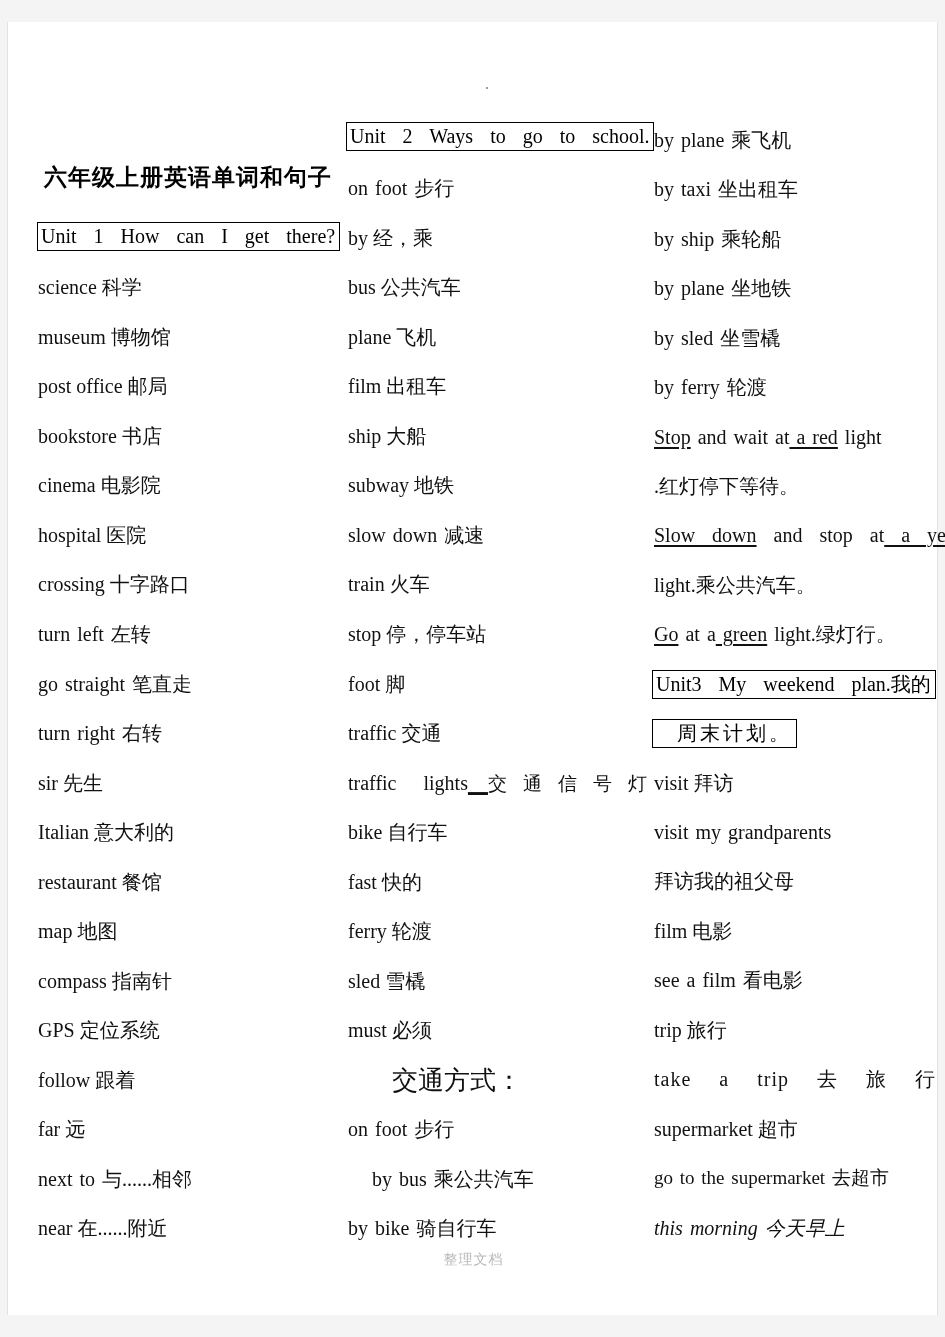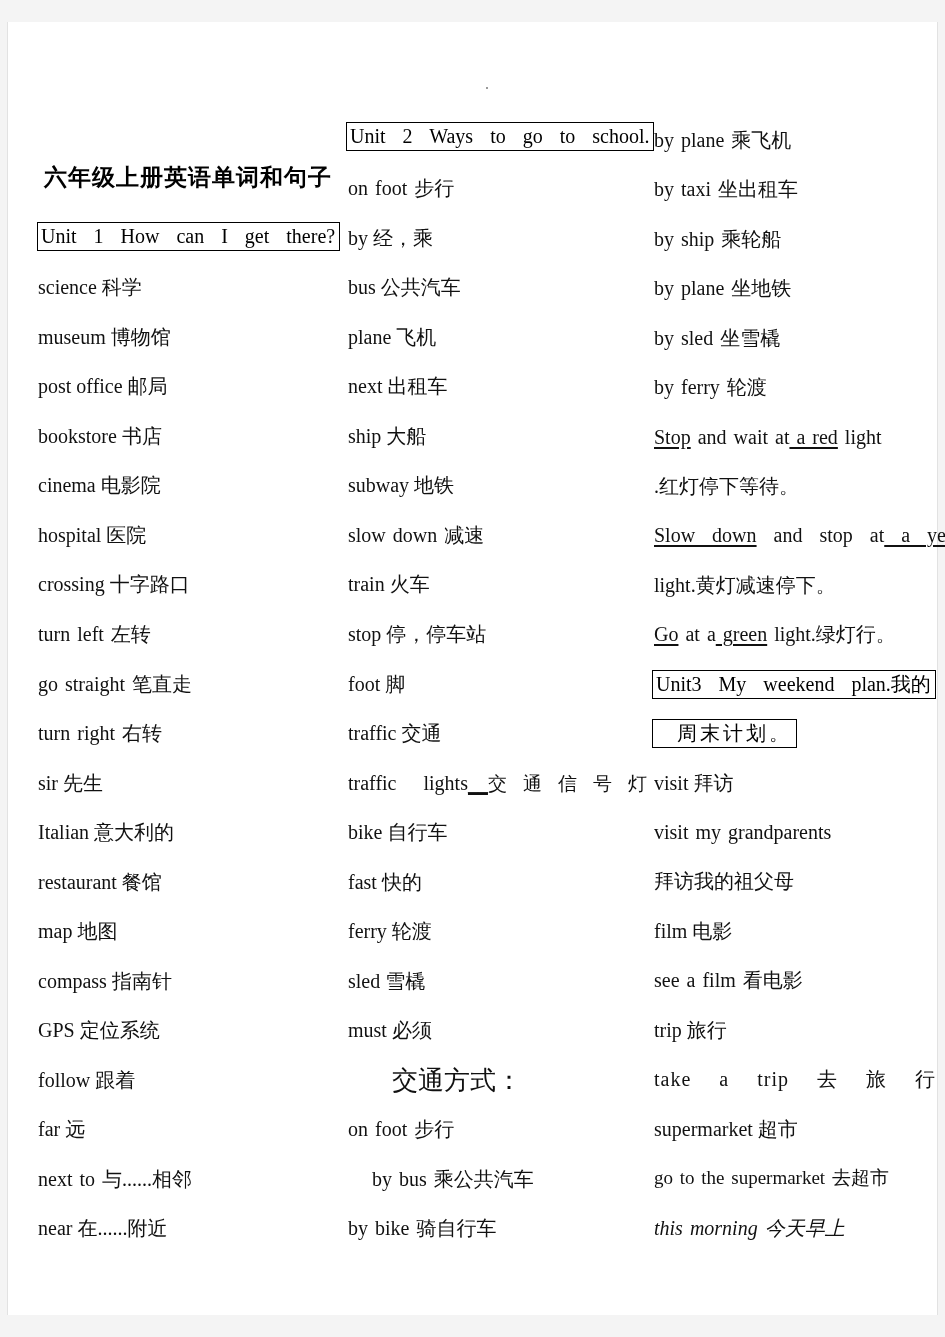--- a/index.html
+++ b/index.html
@@ -149,21 +149,21 @@
     <div class="col col-mid">
 
       <div class="at" style="top:100px;left:12px;">
         <span class="boxed spread-2">Unit 2    Ways to go to school.</span>
       </div>
 
       <div class="line at spread-4" style="top:156px;left:14px;">on foot 步行</div>
       <div class="line at" style="top:206px;left:14px;">by  经，乘</div>
       <div class="line at" style="top:255px;left:14px;">bus 公共汽车</div>
       <div class="line at" style="top:305px;left:14px;">plane 飞机</div>
-      <div class="line at" style="top:354px;left:14px;">next 出租车</div>
+      <div class="line at" style="top:354px;left:14px;">film 出租车</div>
       <div class="line at" style="top:404px;left:14px;text-align:center;">ship 大船</div>
       <div class="line at" style="top:453px;left:14px;">subway 地铁</div>
       <div class="line at spread-4" style="top:503px;left:14px;">slow down 减速</div>
       <div class="line at" style="top:552px;left:14px;">train 火车</div>
       <div class="line at" style="top:602px;left:14px;">stop 停，停车站</div>
       <div class="line at" style="top:652px;left:14px;">foot 脚</div>
       <div class="line at" style="top:701px;left:14px;">traffic 交通</div>
 
       <div class="line at" style="top:751px;left:14px;">
         <span class="spread-3">traffic    lights</span><span class="u">__</span><span class="cjk cjk-sp">交 通 信 号 灯</span>
@@ -190,21 +190,21 @@
       <div class="line at spread-4" style="top:355px;left:10px;">by ferry 轮渡</div>
 
       <div class="line at spread-4" style="top:405px;left:10px;">
         <span class="u">Stop</span><span> and wait at</span><span class="u"> a red</span><span> light</span>
       </div>
       <div class="line at" style="top:454px;left:10px;">.红灯停下等待。</div>
 
       <div class="line at spread-2" style="top:503px;left:10px;">
         <span class="u">Slow down</span><span> and stop at</span><span class="u"> a yellow</span>
       </div>
-      <div class="line at" style="top:553px;left:10px;">light.黄灯减速停下。</div>
+      <div class="line at" style="top:553px;left:10px;">light.乘公共汽车。</div>
 
       <div class="line at spread-4" style="top:602px;left:10px;">
         <span class="u">Go</span><span> at a</span><span class="u"> green</span><span> light.绿灯行。</span>
       </div>
 
       <div class="at" style="top:648px;left:8px;">
         <span class="boxed spread-2">Unit3    My weekend plan.我的</span>
       </div>
       <div class="at" style="top:697px;left:8px;">
         <span class="boxed" style="letter-spacing:3px;padding-left:24px;">周末计划。</span>
@@ -217,14 +217,15 @@
       <div class="line at spread-4" style="top:948px;left:10px;">see a film  看电影</div>
       <div class="line at" style="top:998px;left:10px;">trip 旅行</div>
       <div class="line at spread-3" style="top:1047px;left:10px;letter-spacing:1px;">take a trip 去 旅 行</div>
       <div class="line at" style="top:1097px;left:10px;">supermarket 超市</div>
       <div class="line at spread-4" style="top:1146px;left:10px;font-size:19px;">go to the supermarket 去超市</div>
       <div class="line at spread-4" style="top:1196px;left:10px;font-style:italic;">this morning 今天早上</div>
     </div>
 
   </div>
 
+  <div class="footer">整理文档</div>
 
 </div>
 
 </body></html>

